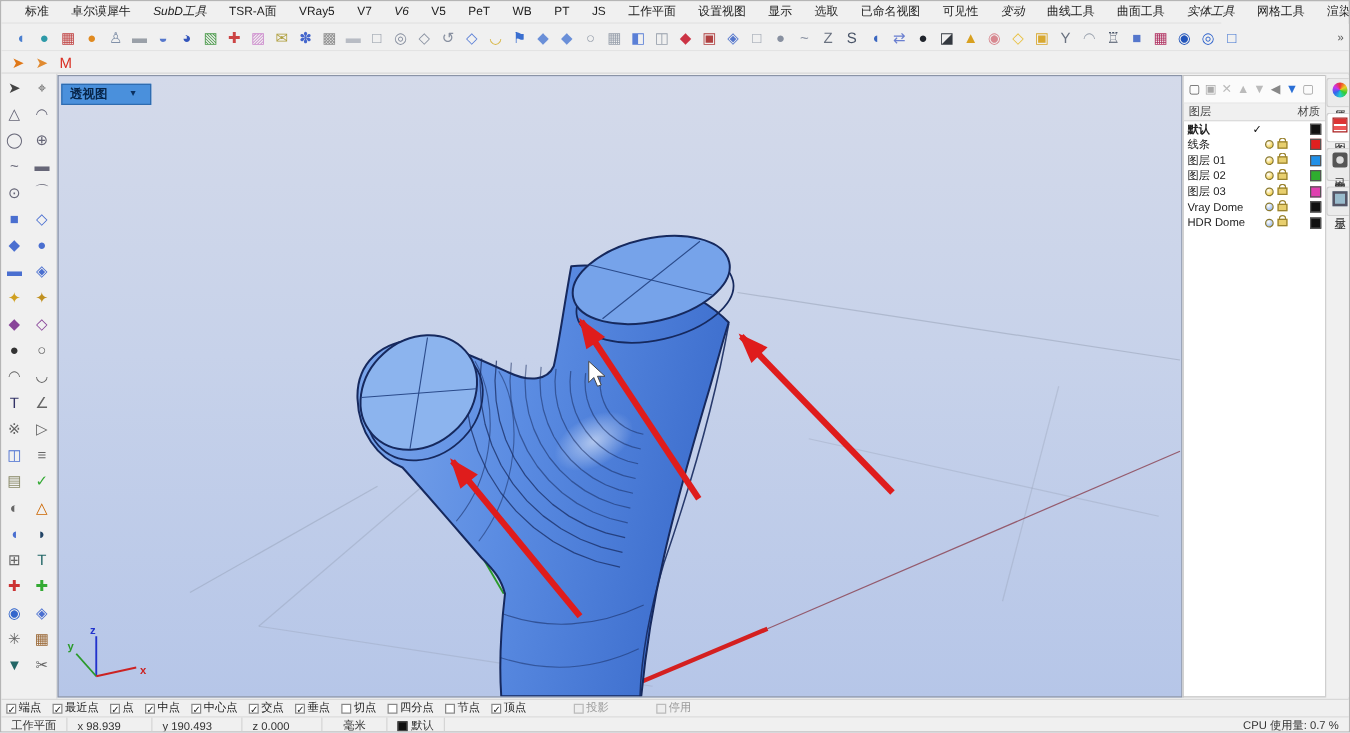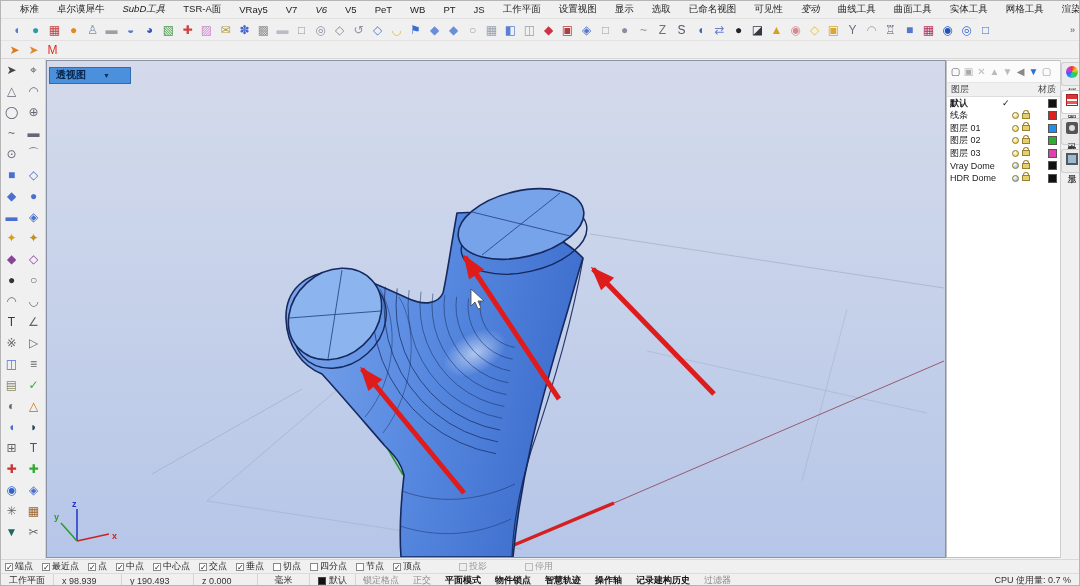--- a/index.html
+++ b/index.html
@@ -12,21 +12,21 @@
   .toolbar1{position:absolute;left:0;top:18px;width:1080px;height:22px;background:#f0f0f0;display:flex;align-items:center;padding-left:6px;border-bottom:1px solid #e3e3e3;}
   .toolbar2{position:absolute;left:0;top:40px;width:1080px;height:18px;background:#f0f0f0;display:flex;align-items:center;padding-left:4px;border-bottom:1px solid #d8d8d8;}
   .tbicon{width:17px;height:17px;margin:0 1px;display:flex;align-items:center;justify-content:center;font-size:12px;line-height:1;border-radius:2px;cursor:default;}
   .tb-overflow{margin-left:4px;font-size:9px;color:#555;}
   
   .leftbar{position:absolute;left:0;top:58px;width:45px;height:500px;background:#f0f0f0;display:grid;grid-template-columns:22px 22px;align-content:start;border-right:1px solid #d6d6d6;}
   .lbicon{width:21px;height:21px;display:flex;align-items:center;justify-content:center;font-size:12px;cursor:default;}
   
   .viewport{position:absolute;left:45px;top:59px;width:900px;height:498px;border:1px solid #8a93a6;background:#c6d1ea;}
   .viewport svg{display:block;}
-  .vp-tab{position:absolute;left:2px;top:6px;background:#4a90dc;border:1px solid #2f6cb0;color:#07254a;font-size:10px;font-weight:bold;padding:0px 20px 1px 6px;display:flex;align-items:center;gap:17px;cursor:pointer;}
+  .vp-tab{position:absolute;left:2px;top:6px;background:#4a90dc;border:1px solid #2f6cb0;color:#07254a;font-size:10px;font-weight:bold;padding:0px 10px 1px 6px;display:flex;align-items:center;gap:17px;cursor:pointer;}
   .vp-tab .tri{font-size:7px;color:#0a3060;}
   
   .rightpanel{position:absolute;left:945px;top:59px;width:114px;height:498px;background:#ffffff;border:1px solid #c2c2c2;border-right:none;}
   .panel-toolbar{height:22px;display:flex;align-items:center;padding:0 2px;border-bottom:1px solid #e4e4e4;background:#fbfbfb;}
   .ptbicon{width:13px;height:16px;display:flex;align-items:center;justify-content:center;font-size:10px;cursor:pointer;}
   .panel-header{height:14px;background:#f0f0f0;border-bottom:1px solid #dcdcdc;display:flex;align-items:center;font-size:9px;color:#444;padding:0 4px;}
   .panel-header .mat{margin-left:auto;}
   .layer-row{height:12.5px;display:flex;align-items:center;font-size:9px;color:#222;padding:0 3px;cursor:pointer;}
   .layer-row .lname{width:52px;overflow:hidden;white-space:nowrap;}
   .layer-row.current .lname{font-weight:bold;}
@@ -82,21 +82,21 @@
       <span class="menutab" style="order: 11;">JS</span>
       <span class="menutab" style="order: 12;">工作平面</span>
       <span class="menutab" style="order: 13;">设置视图</span>
       <span class="menutab" style="order: 14;">显示</span>
       <span class="menutab" style="order: 15;">选取</span>
       <span class="menutab" style="order: 16;">已命名视图</span>
       <span class="menutab" style="order: 17;">可见性</span>
       <span class="menutab" style="order: 18; font-style: italic;">变动</span>
       <span class="menutab" style="order: 19;">曲线工具</span>
       <span class="menutab" style="order: 20;">曲面工具</span>
-      <span class="menutab" style="order: 21;">实体工具</span>
+      <span class="menutab" style="order: 21; font-style: italic;">实体工具</span>
       <span class="menutab" style="order: 22;">网格工具</span>
       <span class="menutab" style="order: 23;">渲染工具</span>
     </div>
 
   <div class="toolbar1">
     <span class="tb-overflow" style="order:99;margin-left:auto;margin-right:6px;">»</span>
   <span class="tbicon" style="color: rgb(74, 127, 208);">◖</span>
       <span class="tbicon" style="color: rgb(46, 154, 168);">●</span>
       <span class="tbicon" style="color: rgb(192, 64, 64);">▦</span>
       <span class="tbicon" style="color: rgb(224, 138, 32);">●</span>
@@ -462,28 +462,18 @@
   <div class="statusbar">
     <span class="sb-cell">工作平面</span>
     <span class="sb-cell" style="width:68px">x 98.939</span>
     <span class="sb-cell" style="width:72px">y 190.493</span>
     <span class="sb-cell" style="width:64px">z 0.000</span>
     <span class="sb-cell" style="width:52px;justify-content:center">毫米</span>
     <span class="sb-cell">
       <span class="sw" style="background: rgb(17, 17, 17);"></span>
       <span>默认</span>
     </span>
-    <span id="sb-toggles" style="display:flex">
-        <span class="sb-toggle off">锁定格点</span>
-        <span class="sb-toggle off">正交</span>
-        <span class="sb-toggle on">平面模式</span>
-        <span class="sb-toggle on">物件锁点</span>
-        <span class="sb-toggle on">智慧轨迹</span>
-        <span class="sb-toggle on">操作轴</span>
-        <span class="sb-toggle on">记录建构历史</span>
-        <span class="sb-toggle off">过滤器</span>
-      </span>
     <span class="sb-right">
       <span class="sb-cpu">CPU 使用量: 0.7 %</span>
     </span>
   </div>
 
 </div>
 
 </body></html>

